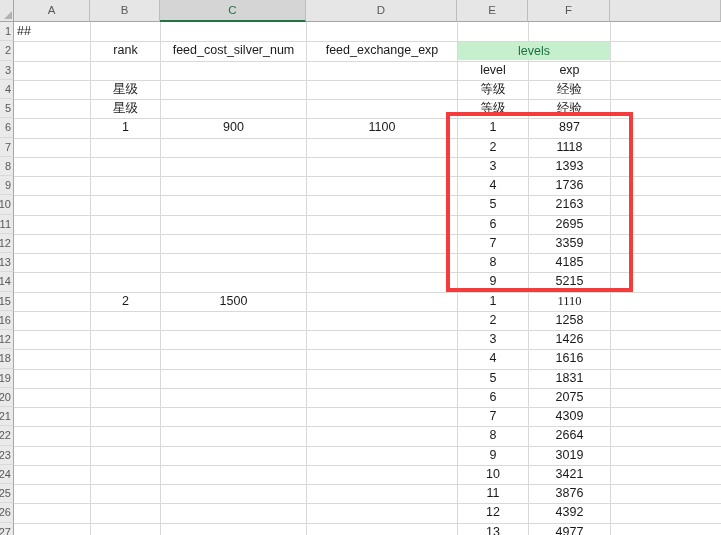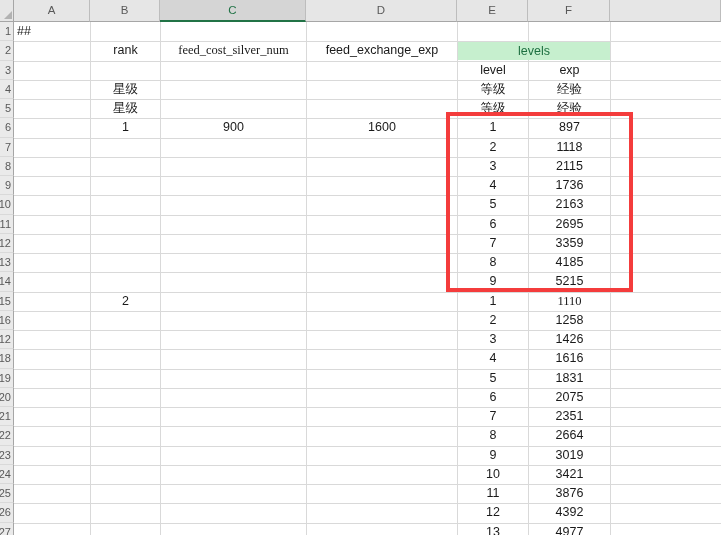--- a/index.html
+++ b/index.html
@@ -154,67 +154,68 @@
     <div class="hline" style="left: 14px; top: 387.75px; width: 707px;"></div>
     <div class="hline" style="left: 14px; top: 407px; width: 707px;"></div>
     <div class="hline" style="left: 14px; top: 426.25px; width: 707px;"></div>
     <div class="hline" style="left: 14px; top: 445.5px; width: 707px;"></div>
     <div class="hline" style="left: 14px; top: 464.75px; width: 707px;"></div>
     <div class="hline" style="left: 14px; top: 484px; width: 707px;"></div>
     <div class="hline" style="left: 14px; top: 503.25px; width: 707px;"></div>
     <div class="hline" style="left: 14px; top: 522.5px; width: 707px;"></div>
     <div class="cell left" style="left: 15px; top: 22px; width: 75px; height: 18.25px; line-height: 18.25px;">##</div>
     <div class="cell" style="left: 91px; top: 41.25px; width: 69px; height: 18.25px; line-height: 18.25px;">rank</div>
-    <div class="cell" style="left: 161px; top: 41.25px; width: 145px; height: 18.25px; line-height: 18.25px; font-family: Liberation Serif, serif;">feed_cost_silver_num</div>
+    <div class="cell" style="left: 161px; top: 41.25px; width: 145px; height: 18.25px; line-height: 18.25px;">feed_cost_silver_num</div>
     <div class="cell" style="left: 307px; top: 41.25px; width: 150px; height: 15px; line-height: 18.25px;">feed_exchange_exp</div>
     <div class="cell good" style="left: 458px; top: 41.75px; width: 152px; height: 18.25px; line-height: 18.25px;">levels</div>
     <div class="cell" style="left: 458px; top: 60.5px; width: 70px; height: 18.25px; line-height: 18.25px;">level</div>
     <div class="cell" style="left: 529px; top: 60.5px; width: 81px; height: 18.25px; line-height: 18.25px;">exp</div>
     <div class="cell" style="left: 91px; top: 79.75px; width: 69px; height: 18.25px; line-height: 18.25px;">星级</div>
     <div class="cell" style="left: 458px; top: 79.75px; width: 70px; height: 18.25px; line-height: 18.25px;">等级</div>
     <div class="cell" style="left: 529px; top: 79.75px; width: 81px; height: 18.25px; line-height: 18.25px;">经验</div>
     <div class="cell" style="left: 91px; top: 99px; width: 69px; height: 18.25px; line-height: 18.25px;">星级</div>
     <div class="cell" style="left: 458px; top: 99px; width: 70px; height: 18.25px; line-height: 18.25px;">等级</div>
     <div class="cell" style="left: 529px; top: 99px; width: 81px; height: 18.25px; line-height: 18.25px;">经验</div>
     <div class="cell" style="left: 91px; top: 118.25px; width: 69px; height: 18.25px; line-height: 18.25px;">1</div>
     <div class="cell" style="left: 161px; top: 118.25px; width: 145px; height: 18.25px; line-height: 18.25px;">900</div>
-    <div class="cell" style="left: 307px; top: 118.25px; width: 150px; height: 18.25px; line-height: 18.25px;">1600</div>
+    <div class="cell" style="left: 307px; top: 118.25px; width: 150px; height: 18.25px; line-height: 18.25px;">1100</div>
     <div class="cell" style="left: 458px; top: 118.25px; width: 70px; height: 18.25px; line-height: 18.25px;">1</div>
     <div class="cell" style="left: 529px; top: 118.25px; width: 81px; height: 18.25px; line-height: 18.25px;">897</div>
     <div class="cell" style="left: 458px; top: 137.5px; width: 70px; height: 18.25px; line-height: 18.25px;">2</div>
     <div class="cell" style="left: 529px; top: 137.5px; width: 81px; height: 28px; line-height: 18.25px;">1118</div>
     <div class="cell" style="left: 458px; top: 156.75px; width: 70px; height: 18.25px; line-height: 18.25px;">3</div>
-    <div class="cell" style="left: 529px; top: 156.75px; width: 81px; height: 18.25px; line-height: 18.25px;">2115</div>
+    <div class="cell" style="left: 529px; top: 156.75px; width: 81px; height: 18.25px; line-height: 18.25px;">1393</div>
     <div class="cell" style="left: 458px; top: 176px; width: 70px; height: 18.25px; line-height: 18.25px;">4</div>
     <div class="cell" style="left: 529px; top: 176px; width: 81px; height: 18.25px; line-height: 18.25px;">1736</div>
     <div class="cell" style="left: 458px; top: 195.25px; width: 70px; height: 18.25px; line-height: 18.25px;">5</div>
     <div class="cell" style="left: 529px; top: 195.25px; width: 81px; height: 18.25px; line-height: 18.25px;">2163</div>
     <div class="cell" style="left: 458px; top: 214.5px; width: 70px; height: 18.25px; line-height: 18.25px;">6</div>
     <div class="cell" style="left: 529px; top: 214.5px; width: 81px; height: 18.25px; line-height: 18.25px;">2695</div>
     <div class="cell" style="left: 458px; top: 233.75px; width: 70px; height: 18.25px; line-height: 18.25px;">7</div>
     <div class="cell" style="left: 529px; top: 233.75px; width: 81px; height: 18.25px; line-height: 18.25px;">3359</div>
     <div class="cell" style="left: 458px; top: 253px; width: 70px; height: 18.25px; line-height: 18.25px;">8</div>
     <div class="cell" style="left: 529px; top: 253px; width: 81px; height: 18.25px; line-height: 18.25px;">4185</div>
     <div class="cell" style="left: 458px; top: 272.25px; width: 70px; height: 18.25px; line-height: 18.25px;">9</div>
     <div class="cell" style="left: 529px; top: 272.25px; width: 81px; height: 18.25px; line-height: 18.25px;">5215</div>
     <div class="cell" style="left: 91px; top: 291.5px; width: 69px; height: 18.25px; line-height: 18.25px;">2</div>
+    <div class="cell" style="left: 161px; top: 291.5px; width: 145px; height: 18.25px; line-height: 18.25px;">1500</div>
     <div class="cell" style="left: 458px; top: 291.5px; width: 70px; height: 18.25px; line-height: 18.25px;">1</div>
     <div class="cell" style="left: 529px; top: 291.5px; width: 81px; height: 18.25px; line-height: 18.25px; font-family: Liberation Serif, serif;">1110</div>
     <div class="cell" style="left: 458px; top: 310.75px; width: 70px; height: 18.25px; line-height: 18.25px;">2</div>
     <div class="cell" style="left: 529px; top: 310.75px; width: 81px; height: 18.25px; line-height: 18.25px;">1258</div>
     <div class="cell" style="left: 458px; top: 330px; width: 70px; height: 18.25px; line-height: 18.25px;">3</div>
     <div class="cell" style="left: 529px; top: 330px; width: 81px; height: 18.25px; line-height: 18.25px;">1426</div>
     <div class="cell" style="left: 458px; top: 349.25px; width: 70px; height: 18.25px; line-height: 18.25px;">4</div>
     <div class="cell" style="left: 529px; top: 349.25px; width: 81px; height: 36px; line-height: 18.25px;">1616</div>
     <div class="cell" style="left: 458px; top: 368.5px; width: 70px; height: 18.25px; line-height: 18.25px;">5</div>
     <div class="cell" style="left: 529px; top: 368.5px; width: 81px; height: 18.25px; line-height: 18.25px;">1831</div>
     <div class="cell" style="left: 458px; top: 387.75px; width: 70px; height: 18.25px; line-height: 18.25px;">6</div>
     <div class="cell" style="left: 529px; top: 387.75px; width: 81px; height: 18.25px; line-height: 18.25px;">2075</div>
     <div class="cell" style="left: 458px; top: 407px; width: 70px; height: 18.25px; line-height: 18.25px;">7</div>
-    <div class="cell" style="left: 529px; top: 407px; width: 81px; height: 18.25px; line-height: 18.25px;">2351</div>
+    <div class="cell" style="left: 529px; top: 407px; width: 81px; height: 18.25px; line-height: 18.25px;">4309</div>
     <div class="cell" style="left: 458px; top: 426.25px; width: 70px; height: 18.25px; line-height: 18.25px;">8</div>
     <div class="cell" style="left: 529px; top: 426.25px; width: 81px; height: 18.25px; line-height: 18.25px;">2664</div>
     <div class="cell" style="left: 458px; top: 445.5px; width: 70px; height: 18.25px; line-height: 18.25px;">9</div>
     <div class="cell" style="left: 529px; top: 445.5px; width: 81px; height: 18.25px; line-height: 18.25px;">3019</div>
     <div class="cell" style="left: 458px; top: 464.75px; width: 70px; height: 18.25px; line-height: 18.25px;">10</div>
     <div class="cell" style="left: 529px; top: 464.75px; width: 81px; height: 18.25px; line-height: 18.25px;">3421</div>
     <div class="cell" style="left: 458px; top: 484px; width: 70px; height: 18.25px; line-height: 18.25px;">11</div>
     <div class="cell" style="left: 529px; top: 484px; width: 81px; height: 18.25px; line-height: 18.25px;">3876</div>
     <div class="cell" style="left: 458px; top: 503.25px; width: 70px; height: 18.25px; line-height: 18.25px;">12</div>
     <div class="cell" style="left: 529px; top: 503.25px; width: 81px; height: 18.25px; line-height: 18.25px;">4392</div>

